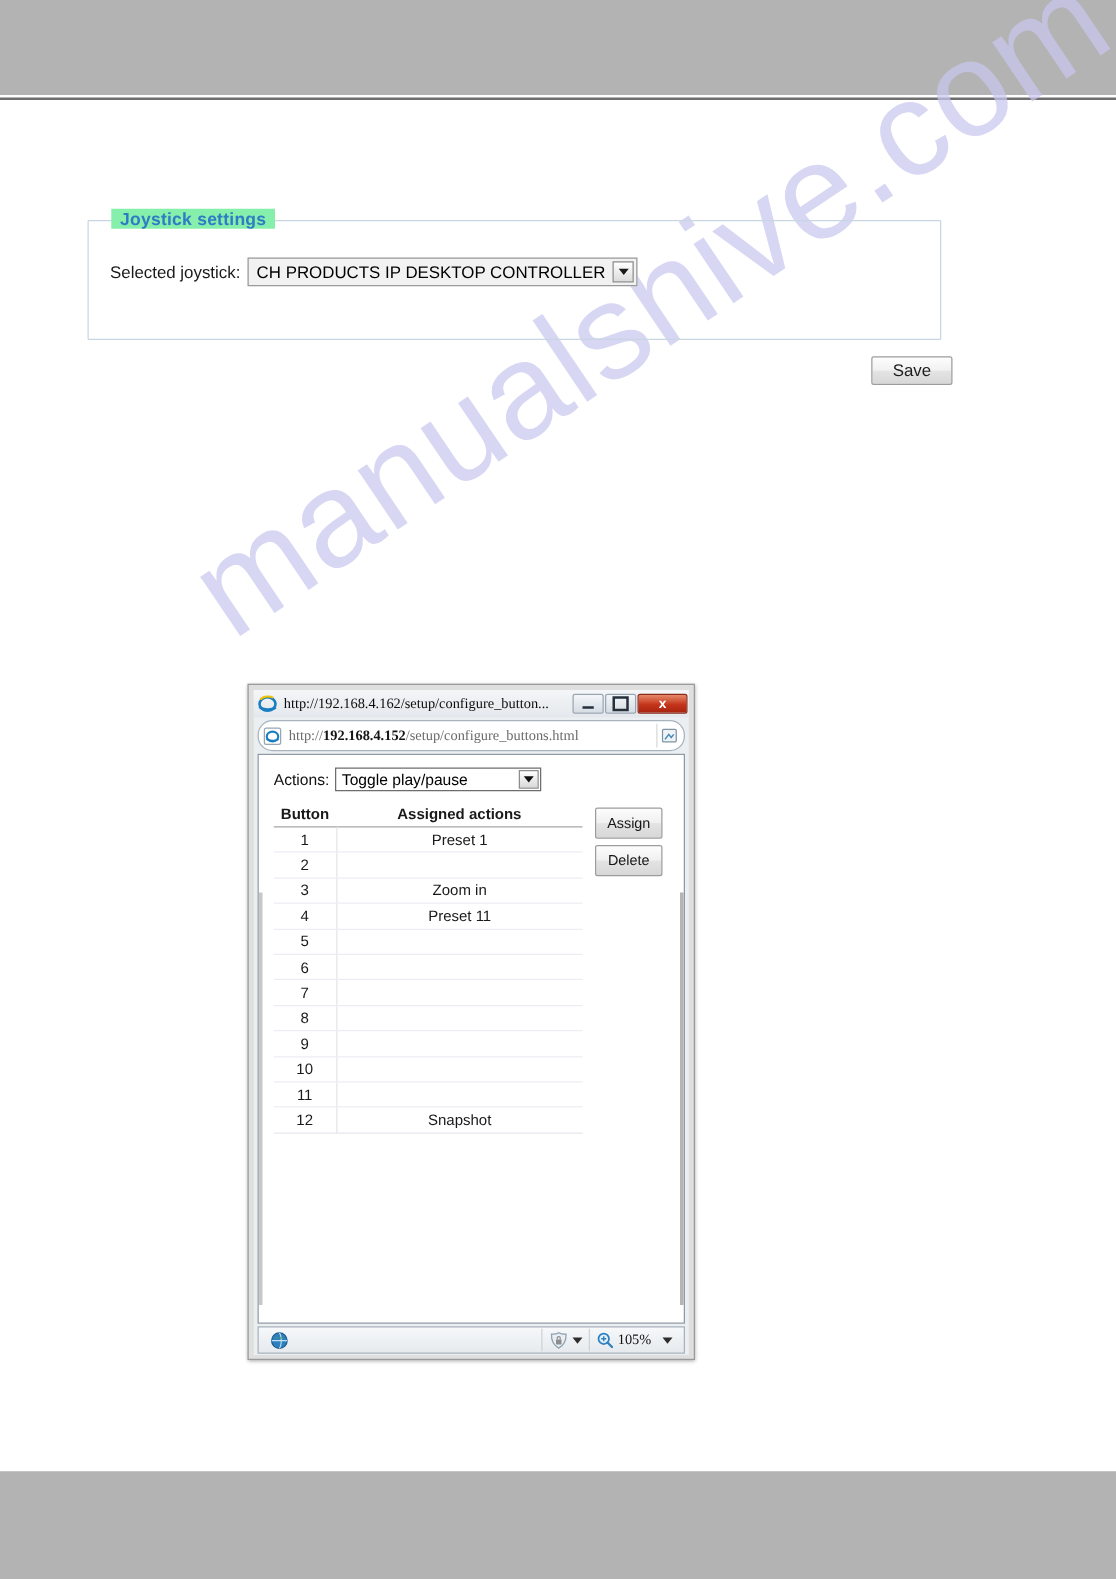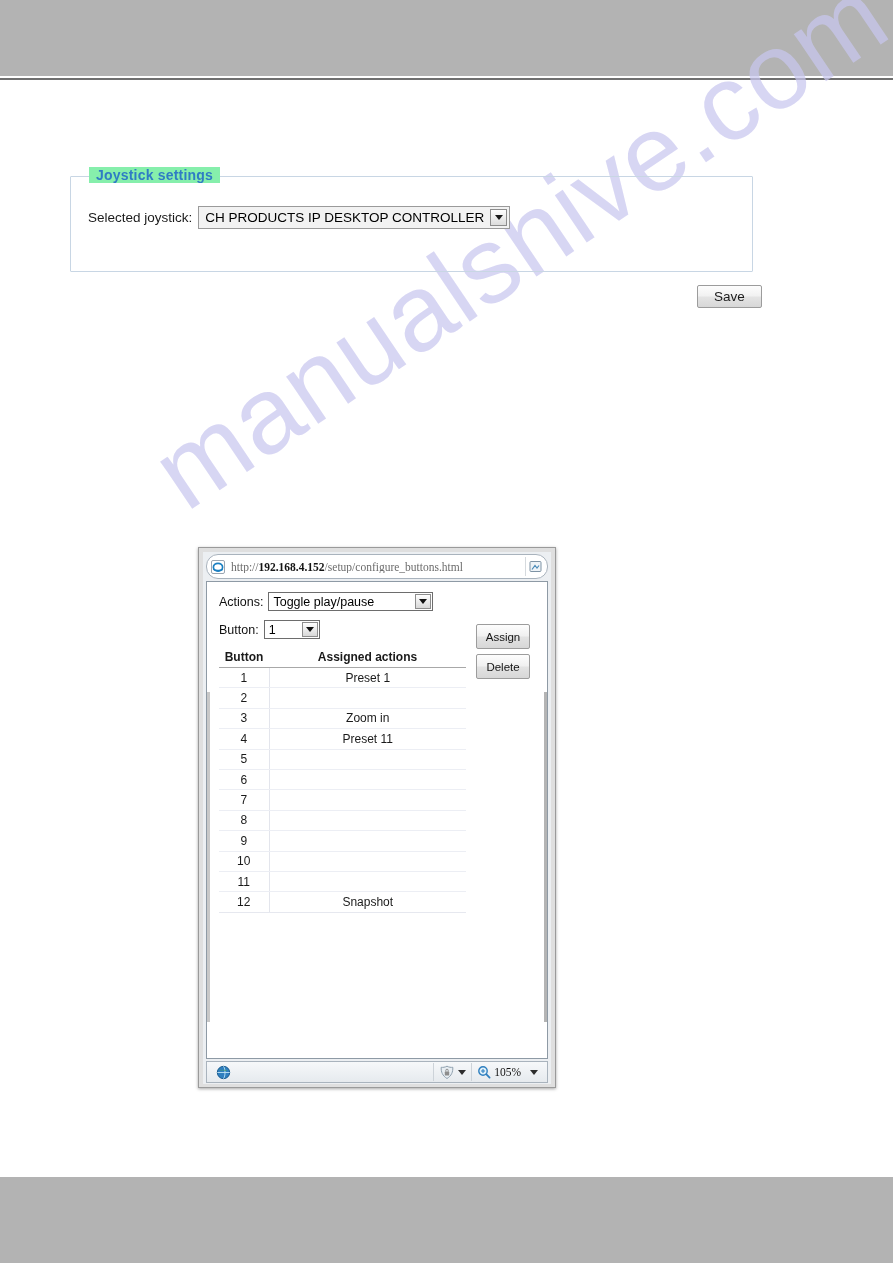--- a/index.html
+++ b/index.html
@@ -438,20 +438,35 @@
       </span>
     </div>
 
   </div>
 
   <button class="btn-save">Save</button>
 
   <div class="popup">
     <div class="popup-inner">
 
+      <div class="titlebar">
+        <span class="ie-logo">
+          <svg width="16" height="16" viewBox="0 0 16 16">
+            <ellipse cx="8" cy="8.2" rx="6.4" ry="5.4" fill="none" stroke="#1a7fc1" stroke-width="2.1"></ellipse>
+            <path d="M1.4 10.6c3.2 2.3 9 2.9 13.2 .4" fill="none" stroke="#1a7fc1" stroke-width="2.1"></path>
+            <path d="M2.2 4.6C4.6 2 9.6 1.4 12.6 3.2" fill="none" stroke="#f2c200" stroke-width="1.6"></path>
+          </svg>
+        </span>
+        <span class="titlebar-text">http://192.168.4.162/setup/configure_button...</span>
+        <span class="wincontrols">
+          <span class="wc wc-min"></span>
+          <span class="wc wc-max"></span>
+          <span class="wc wc-close">x</span>
+        </span>
+      </div>
 
       <div class="addrbar">
         <span class="addr-icon">
           <svg width="16" height="16" viewBox="0 0 16 16">
             <rect x="1.5" y="1.5" width="13" height="13" rx="1.5" fill="#fff" stroke="#9aa6b2"></rect>
             <ellipse cx="8" cy="8.2" rx="4.6" ry="3.9" fill="none" stroke="#1a7fc1" stroke-width="1.7"></ellipse>
             <path d="M3.3 10.1c2.3 1.7 6.6 2.1 9.5 .3" fill="none" stroke="#1a7fc1" stroke-width="1.6"></path>
           </svg>
         </span>
         <span class="addr-text">
@@ -473,27 +488,20 @@
           <div class="vtrack"></div>
 
           <div class="pf-row">
             <span class="pf-label">Actions:</span>
             <span class="pf-select sel-actions">
               <span class="pv">Toggle play/pause</span>
               <span class="pf-arrow"></span>
             </span>
           </div>
 
-          <div class="pf-row">
-            <span class="pf-label">Button:</span>
-            <span class="pf-select sel-button">
-              <span class="pv num">1</span>
-              <span class="pf-arrow"></span>
-            </span>
-          </div>
 
           <div class="side-buttons">
             <button class="sbtn">Assign</button>
             <button class="sbtn">Delete</button>
           </div>
 
           <table class="btn-table">
             <thead>
               <tr>
                 <th class="c-num">Button</th>

